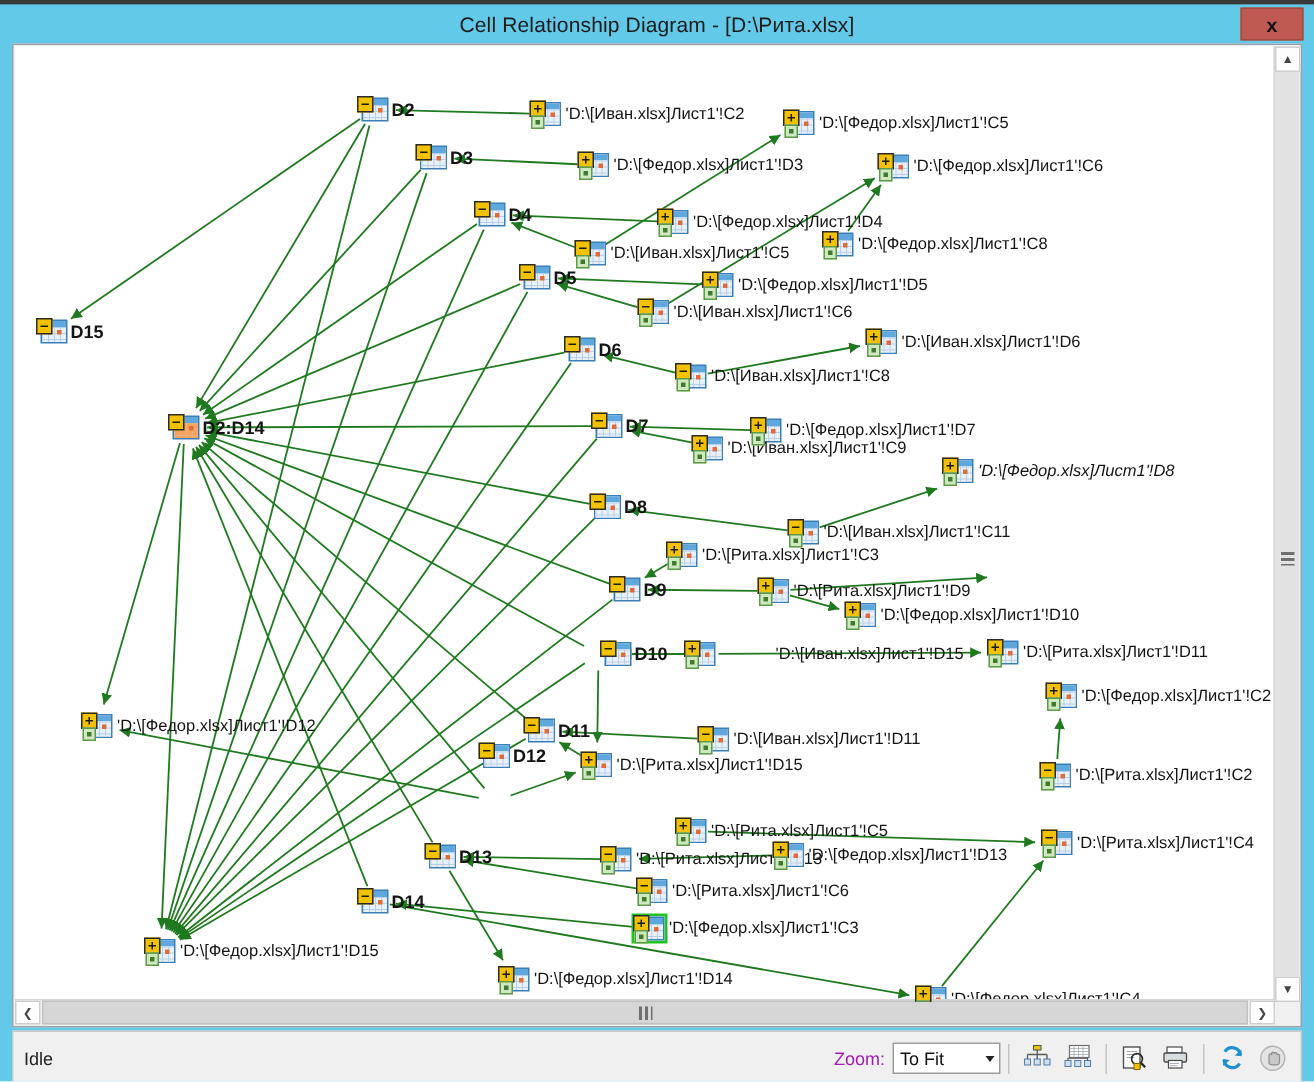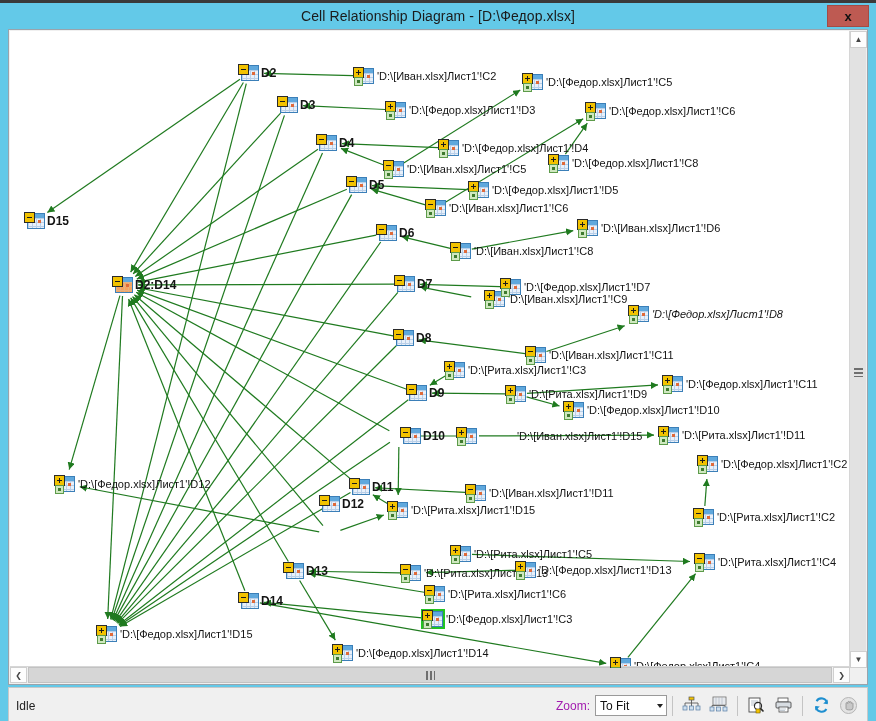--- a/index.html
+++ b/index.html
@@ -286,21 +286,21 @@
     margin: 0 1px;
   }
   .tool-btn svg { display: block; }
 </style>
 </head>
 <body>
 
 <div id="window">
 
   <div id="titlebar">
-    <span id="title-text">Cell Relationship Diagram - [D:\Федор.xlsx]</span>
+    <span id="title-text">Cell Relationship Diagram - [D:\Рита.xlsx]</span>
     <div id="close-button">x</div>
   </div>
 
   <div id="client">
 
     <div id="canvas-wrap">
       <svg id="edges" viewBox="0 0 840 637" preserveAspectRatio="none">
           <defs>
             <marker id="arrow" markerWidth="7" markerHeight="7" refX="6" refY="3" orient="auto" markerUnits="strokeWidth">
               <path d="M0,0 L6,3 L0,6 Z" fill="#1f7a1f"></path>
@@ -644,21 +644,21 @@
             <div class="node-icon">
               <div class="sheet">
                 <div class="sheet-grid"></div>
                 <div class="cell-dot"></div>
               </div>
               <div class="badge plus"></div>
               <div class="ext-marker"></div>
             </div>
             <span class="node-label">'D:\[Федор.xlsx]Лист1'!D7</span>
           </div>
-          <div class="node" style="left: 474px; top: 259px;">
+          <div class="node" style="left: 451px; top: 259px;">
             <div class="node-icon">
               <div class="sheet">
                 <div class="sheet-grid"></div>
                 <div class="cell-dot"></div>
               </div>
               <div class="badge plus"></div>
               <div class="ext-marker"></div>
             </div>
             <span class="node-label">'D:\[Иван.xlsx]Лист1'!C9</span>
           </div>
@@ -687,31 +687,20 @@
           <div class="node" style="left: 434px; top: 330px;">
             <div class="node-icon">
               <div class="sheet">
                 <div class="sheet-grid"></div>
                 <div class="cell-dot"></div>
               </div>
               <div class="badge plus"></div>
               <div class="ext-marker"></div>
             </div>
             <span class="node-label">'D:\[Рита.xlsx]Лист1'!C3</span>
-          </div>
-          <div class="node" style="left: 652px; top: 344px;">
-            <div class="node-icon">
-              <div class="sheet">
-                <div class="sheet-grid"></div>
-                <div class="cell-dot"></div>
-              </div>
-              <div class="badge plus"></div>
-              <div class="ext-marker"></div>
-            </div>
-            <span class="node-label">'D:\[Федор.xlsx]Лист1'!C11</span>
           </div>
           <div class="node" style="left: 495px; top: 354px;">
             <div class="node-icon">
               <div class="sheet">
                 <div class="sheet-grid"></div>
                 <div class="cell-dot"></div>
               </div>
               <div class="badge plus"></div>
               <div class="ext-marker"></div>
             </div>

